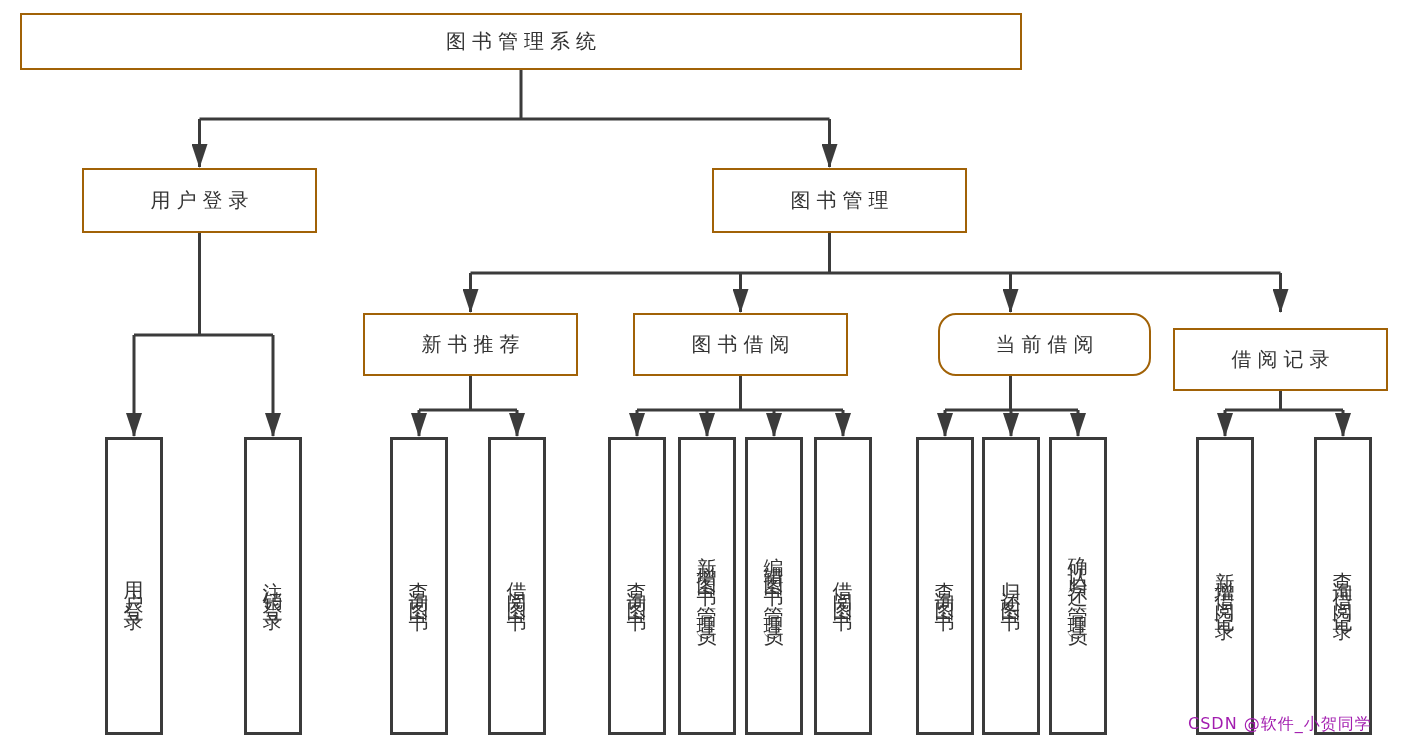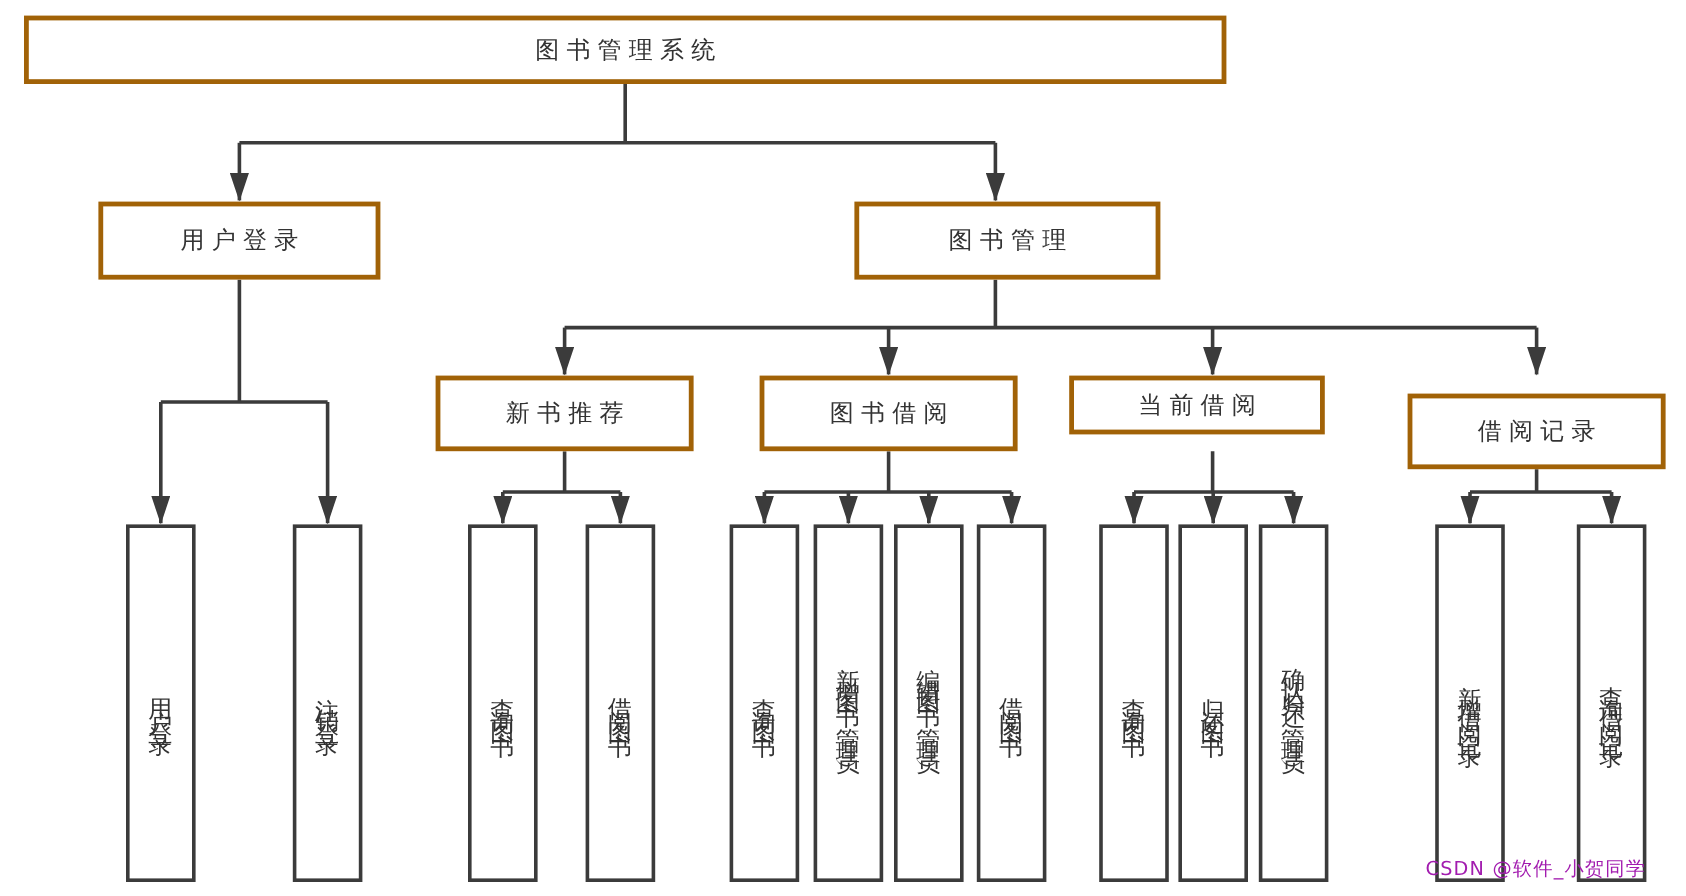--- a/index.html
+++ b/index.html
@@ -8,21 +8,21 @@
     width:1405px;height:747px;
     background:#ffffff;
     font-family:"DejaVu Sans",sans-serif;
     color:#333333;
     overflow:hidden;
   }
   #connectors{position:absolute;left:0;top:0;width:1405px;height:747px;}
   .node{
     position:absolute;
     box-sizing:border-box;
-    border:4px solid #a16207;
+    border:2px solid #a16207;
     background:#ffffff;
     display:flex;align-items:center;justify-content:center;
     font-size:20px;
     letter-spacing:6px;
     text-indent:6px;
     white-space:nowrap;
   }
   .vnode{
     position:absolute;
     box-sizing:border-box;
@@ -38,21 +38,21 @@
     letter-spacing:10px;
     line-height:1;
     text-indent:0;
   }
   
   #n-root{left:20px;top:13px;width:1002px;height:57px;}
   #n-l1a{left:82px;top:168px;width:235px;height:65px;}
   #n-l1b{left:712px;top:168px;width:255px;height:65px;}
   #n-l2a{left:363px;top:313px;width:215px;height:63px;}
   #n-l2b{left:633px;top:313px;width:215px;height:63px;align-items:center;}
-  #n-l2c{left:891px;top:313px;width:213px;height:49px;}
+  #n-l2c{left:938px;top:313px;width:213px;height:63px;border-radius:18px;}
   #n-l2d{left:1173px;top:328px;width:215px;height:63px;}
   
   #n-g1a{left:105px;}  #n-g1b{left:244px;}
   #n-g2a{left:390px;}  #n-g2b{left:488px;}
   #n-g3a{left:608px;}  #n-g3b{left:678px;}  #n-g3c{left:745px;}  #n-g3d{left:814px;}
   #n-g4a{left:916px;}  #n-g4b{left:982px;}  #n-g4c{left:1049px;}
   #n-g5a{left:1196px;} #n-g5b{left:1314px;}
   #watermark{
     position:absolute;
     left:1188px;top:714px;

